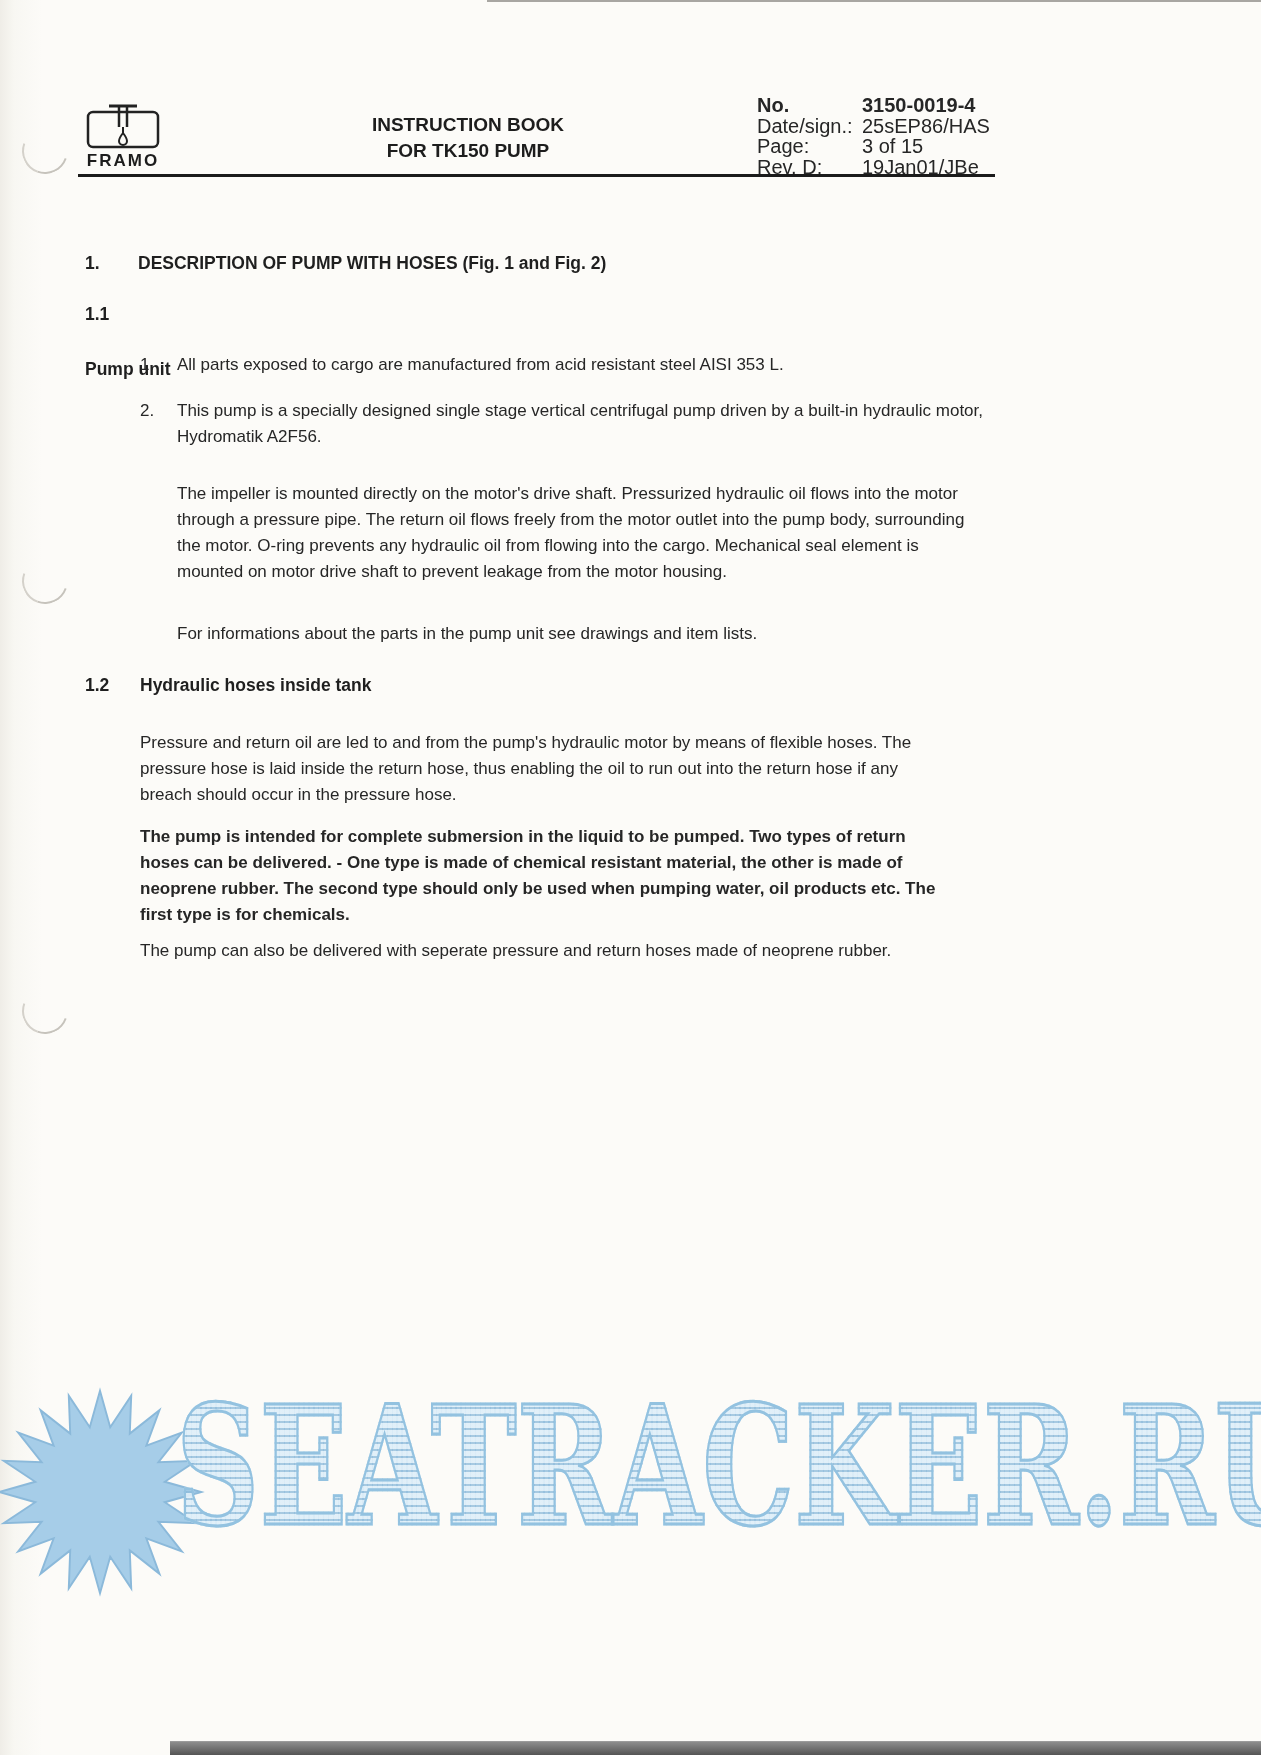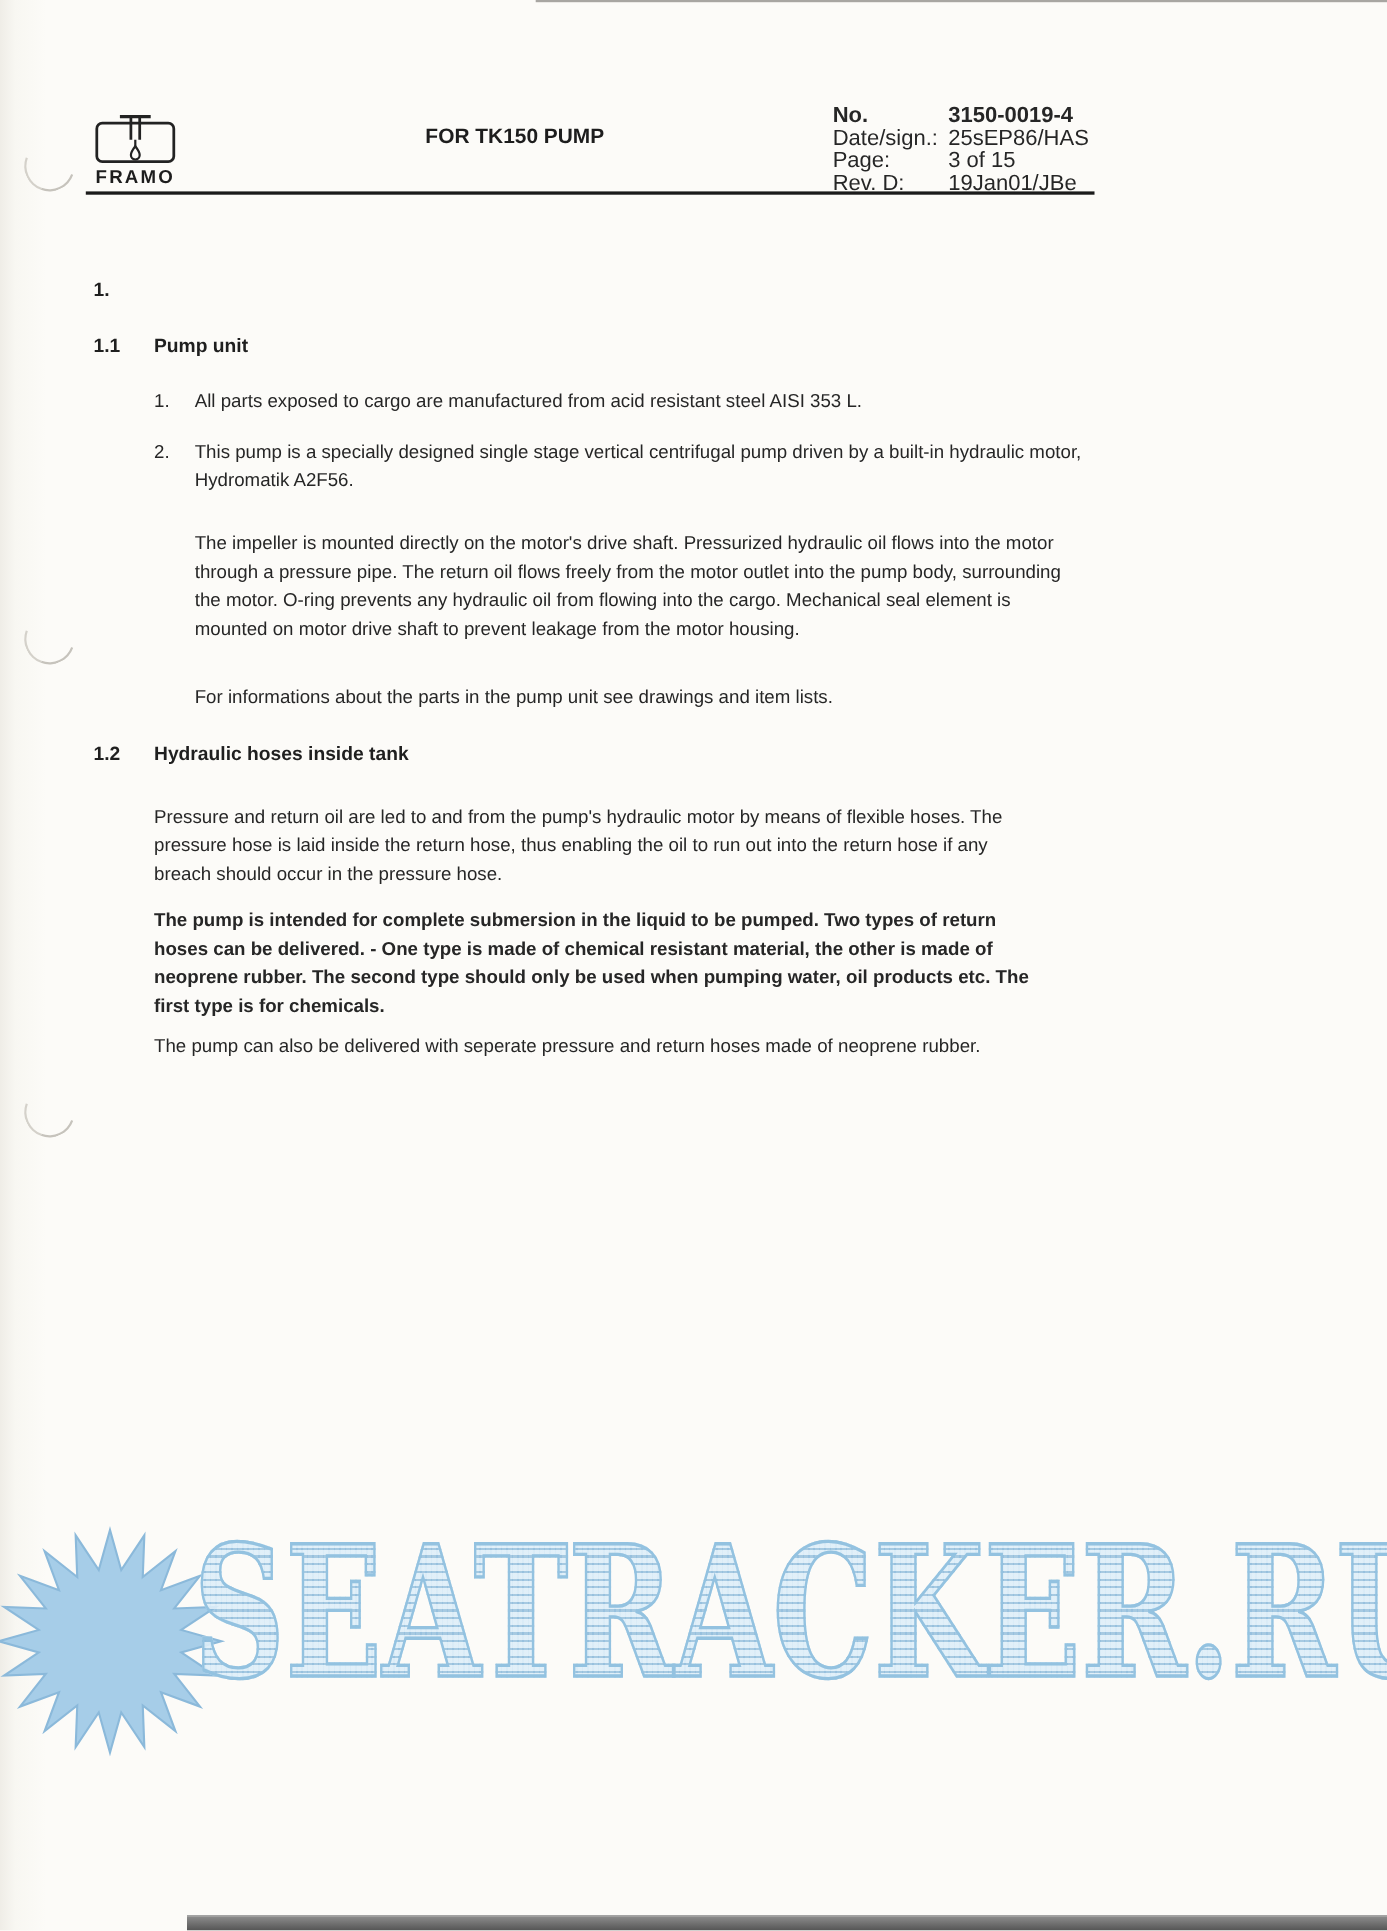--- a/index.html
+++ b/index.html
@@ -34,21 +34,21 @@
   .mrow.bold .mlabel,.mrow.bold .mvalue{font-weight:bold;}
   .header-rule{position:absolute;left:78px;top:174px;width:917px;height:3px;background:#1b1b1b;}
 
   
   .content{position:absolute;left:0;top:0;width:100%;font-size:17px;line-height:26px;}
   .block{position:absolute;}
   .hrow{display:flex;font-weight:bold;font-size:17.5px;color:#1f1f1f;}
   .hrow .hnum{flex:0 0 53px;}
   .hrow.sub .hnum{flex:0 0 55px;}
   #sec1{left:85px;top:250px;width:900px;}
-  #sec11{left:85px;top:301px;width:900px;}
+  #sec11{left:85px;top:301px;width:900px;flex-direction:column;}
   .item{display:flex;}
   .item .inum{flex:0 0 37px;}
   .item .itext{width:820px;}
   #item1{left:140px;top:352px;width:860px;}
   #item2{left:140px;top:398px;width:860px;}
   #p-impeller{left:177px;top:464px;width:800px;}
   #p-info{left:177px;top:604px;width:800px;}
   #sec12{left:85px;top:672px;width:900px;}
   #p121{left:140px;top:713px;width:800px;}
   #p122{left:140px;top:807px;width:800px;font-weight:bold;}
@@ -86,20 +86,21 @@
       <line x1="24" y1="3" x2="52" y2="3" stroke="#222" stroke-width="3"></line>
       <line x1="34" y1="3" x2="34" y2="24" stroke="#222" stroke-width="2.5"></line>
       <line x1="42" y1="3" x2="42" y2="24" stroke="#222" stroke-width="2.5"></line>
       <line x1="38" y1="24" x2="38" y2="31" stroke="#222" stroke-width="2"></line>
       <path d="M38 30 C34.5 34.5 34 36.5 34 38 a4 4 0 0 0 8 0 C42 36.5 41.5 34.5 38 30 Z" fill="none" stroke="#222" stroke-width="2"></path>
     </svg>
     <div class="logo-text">FRAMO</div>
   </div>
 
   <div class="doc-title">
+    <div>INSTRUCTION BOOK</div>
     <div>FOR TK150 PUMP</div>
   </div>
 
   <div class="meta">
     <div class="mrow bold">
       <span class="mlabel">No.</span>
       <span class="mvalue">3150-0019-4</span>
     </div>
     <div class="mrow">
       <span class="mlabel">Date/sign.:</span>
@@ -114,20 +115,21 @@
       <span class="mvalue">19Jan01/JBe</span>
     </div>
   </div>
 
   <div class="header-rule"></div>
 
   <main class="content">
 
     <div class="block hrow" id="sec1">
       <span class="hnum">1.</span>
+      <span class="htitle">DESCRIPTION OF PUMP WITH HOSES (Fig. 1 and Fig. 2)</span>
     </div>
 
     <div class="block hrow sub" id="sec11">
       <span class="hnum">1.1</span>
       <span class="htitle">Pump unit</span>
     </div>
 
     <div class="block item" id="item1">
       <span class="inum">1.</span>
       <span class="itext">All parts exposed to cargo are manufactured from acid resistant steel AISI 353 L.</span>

